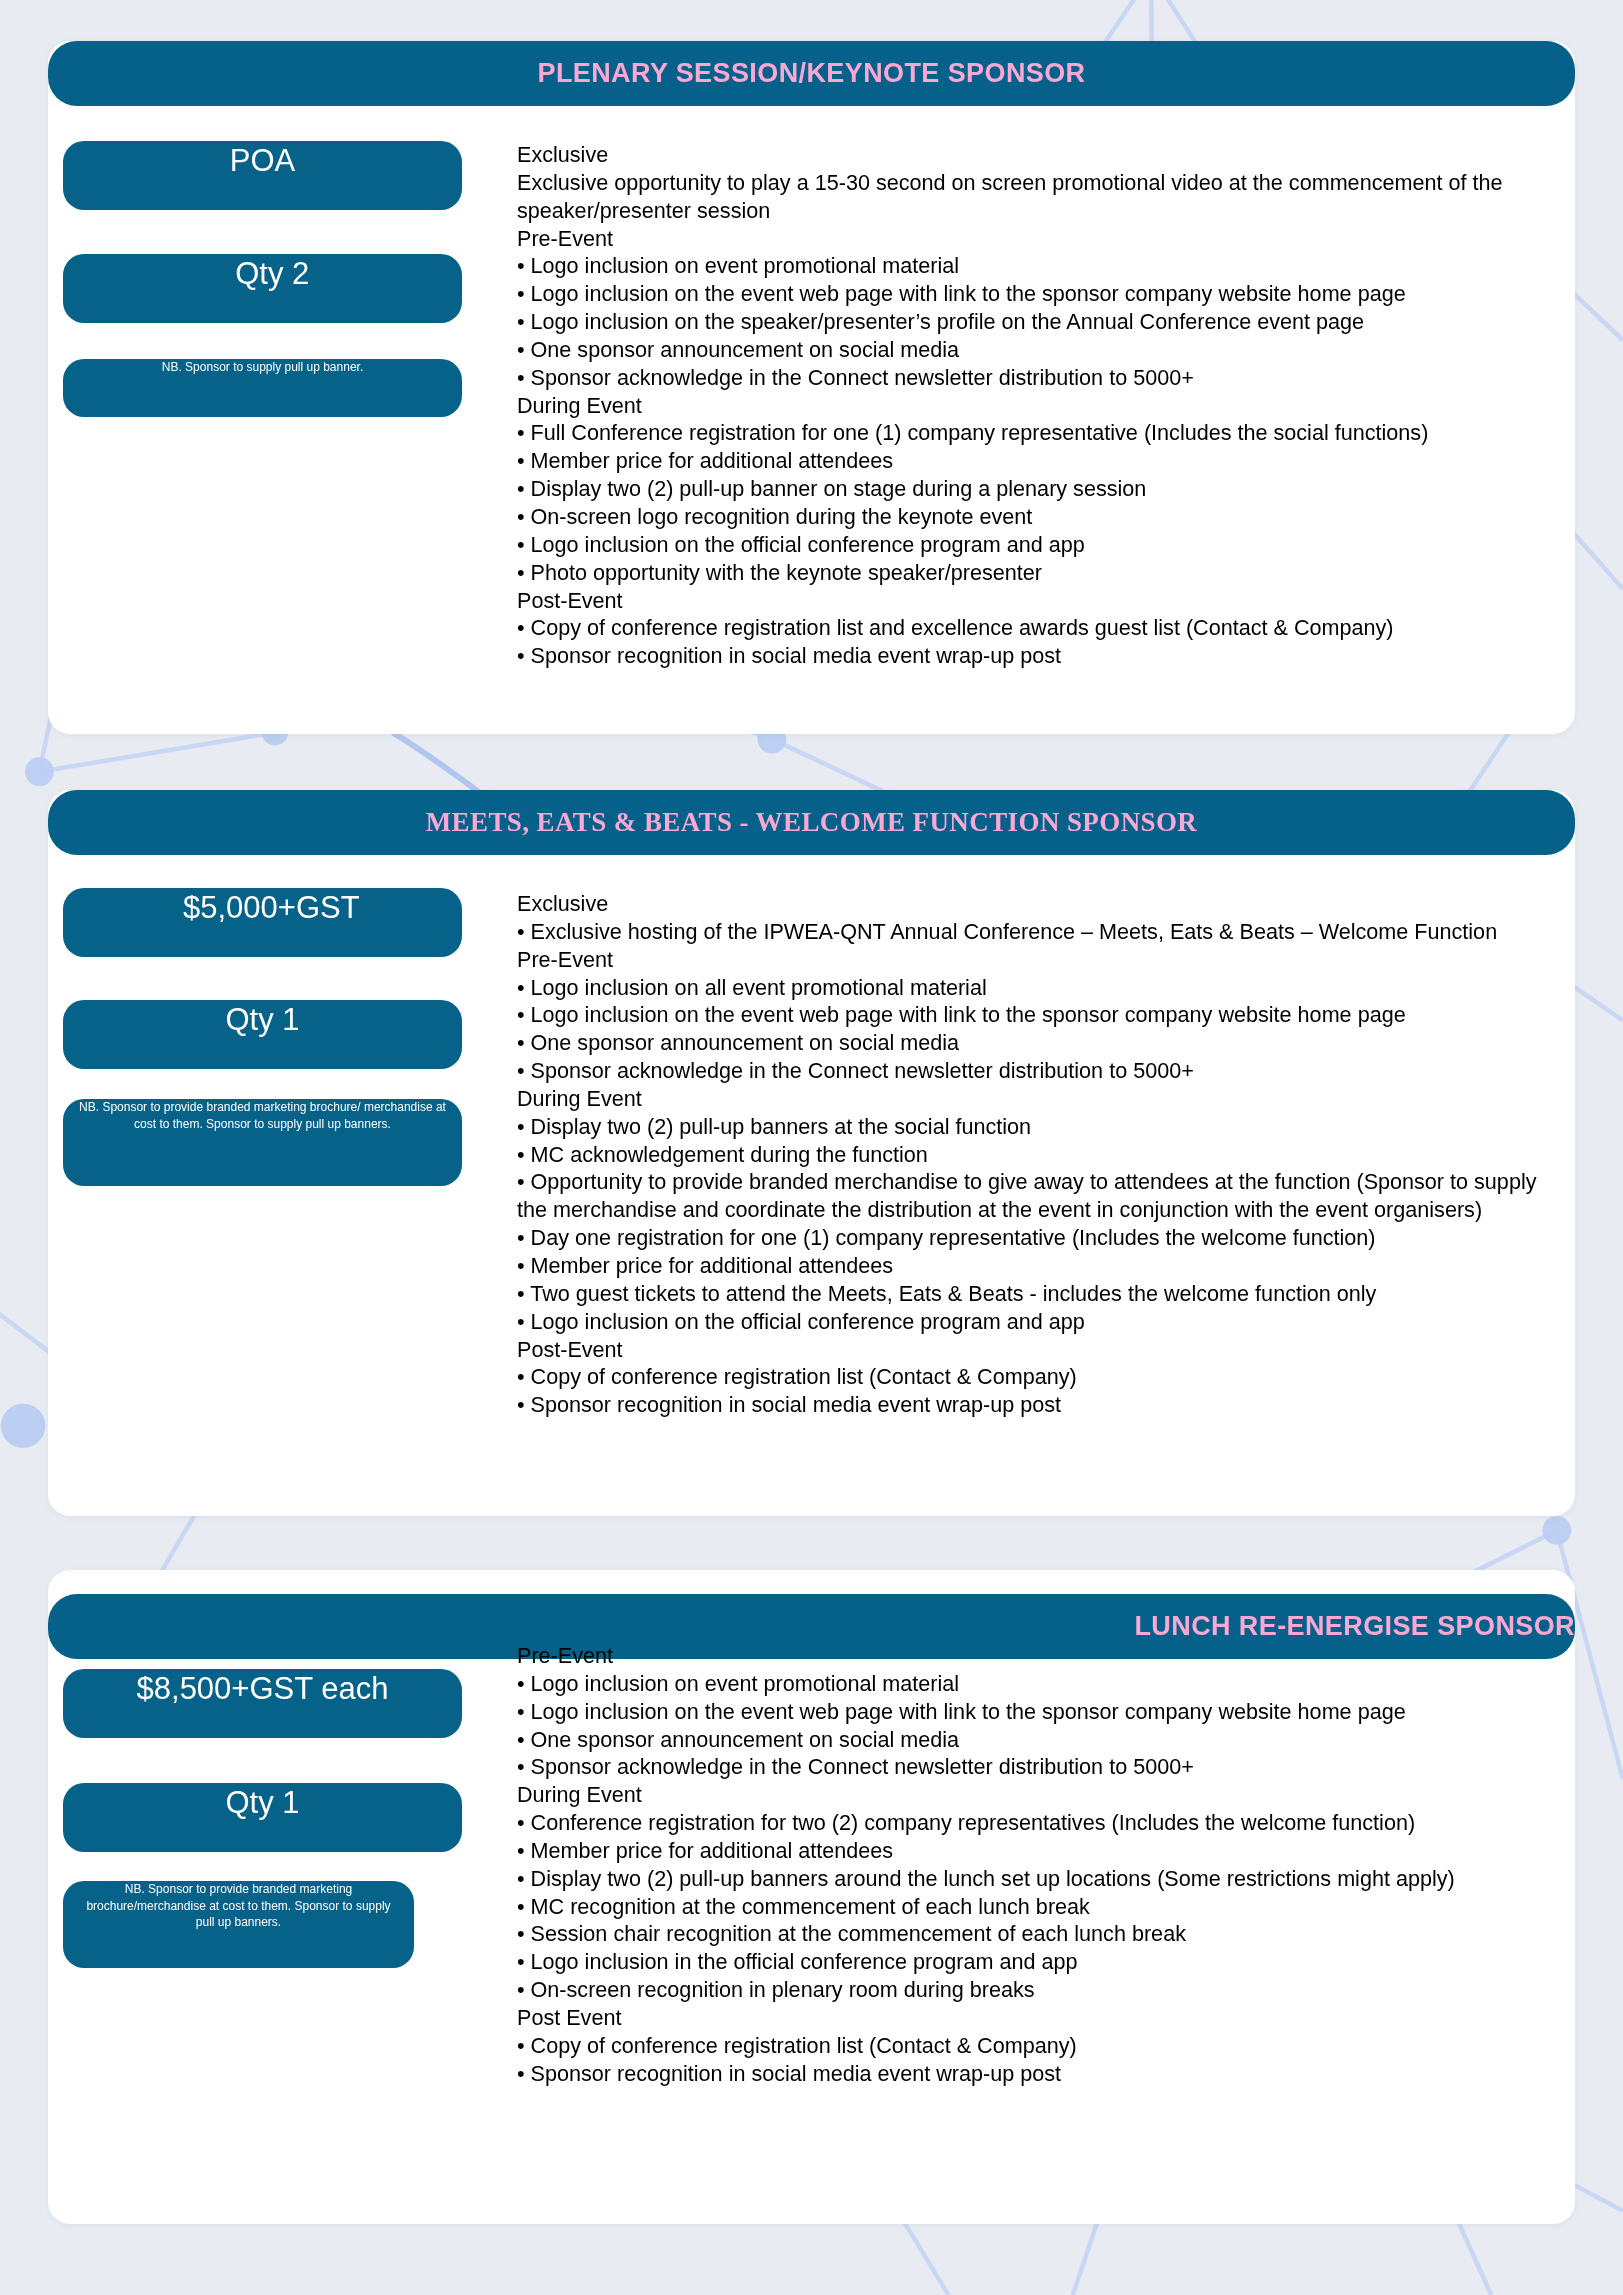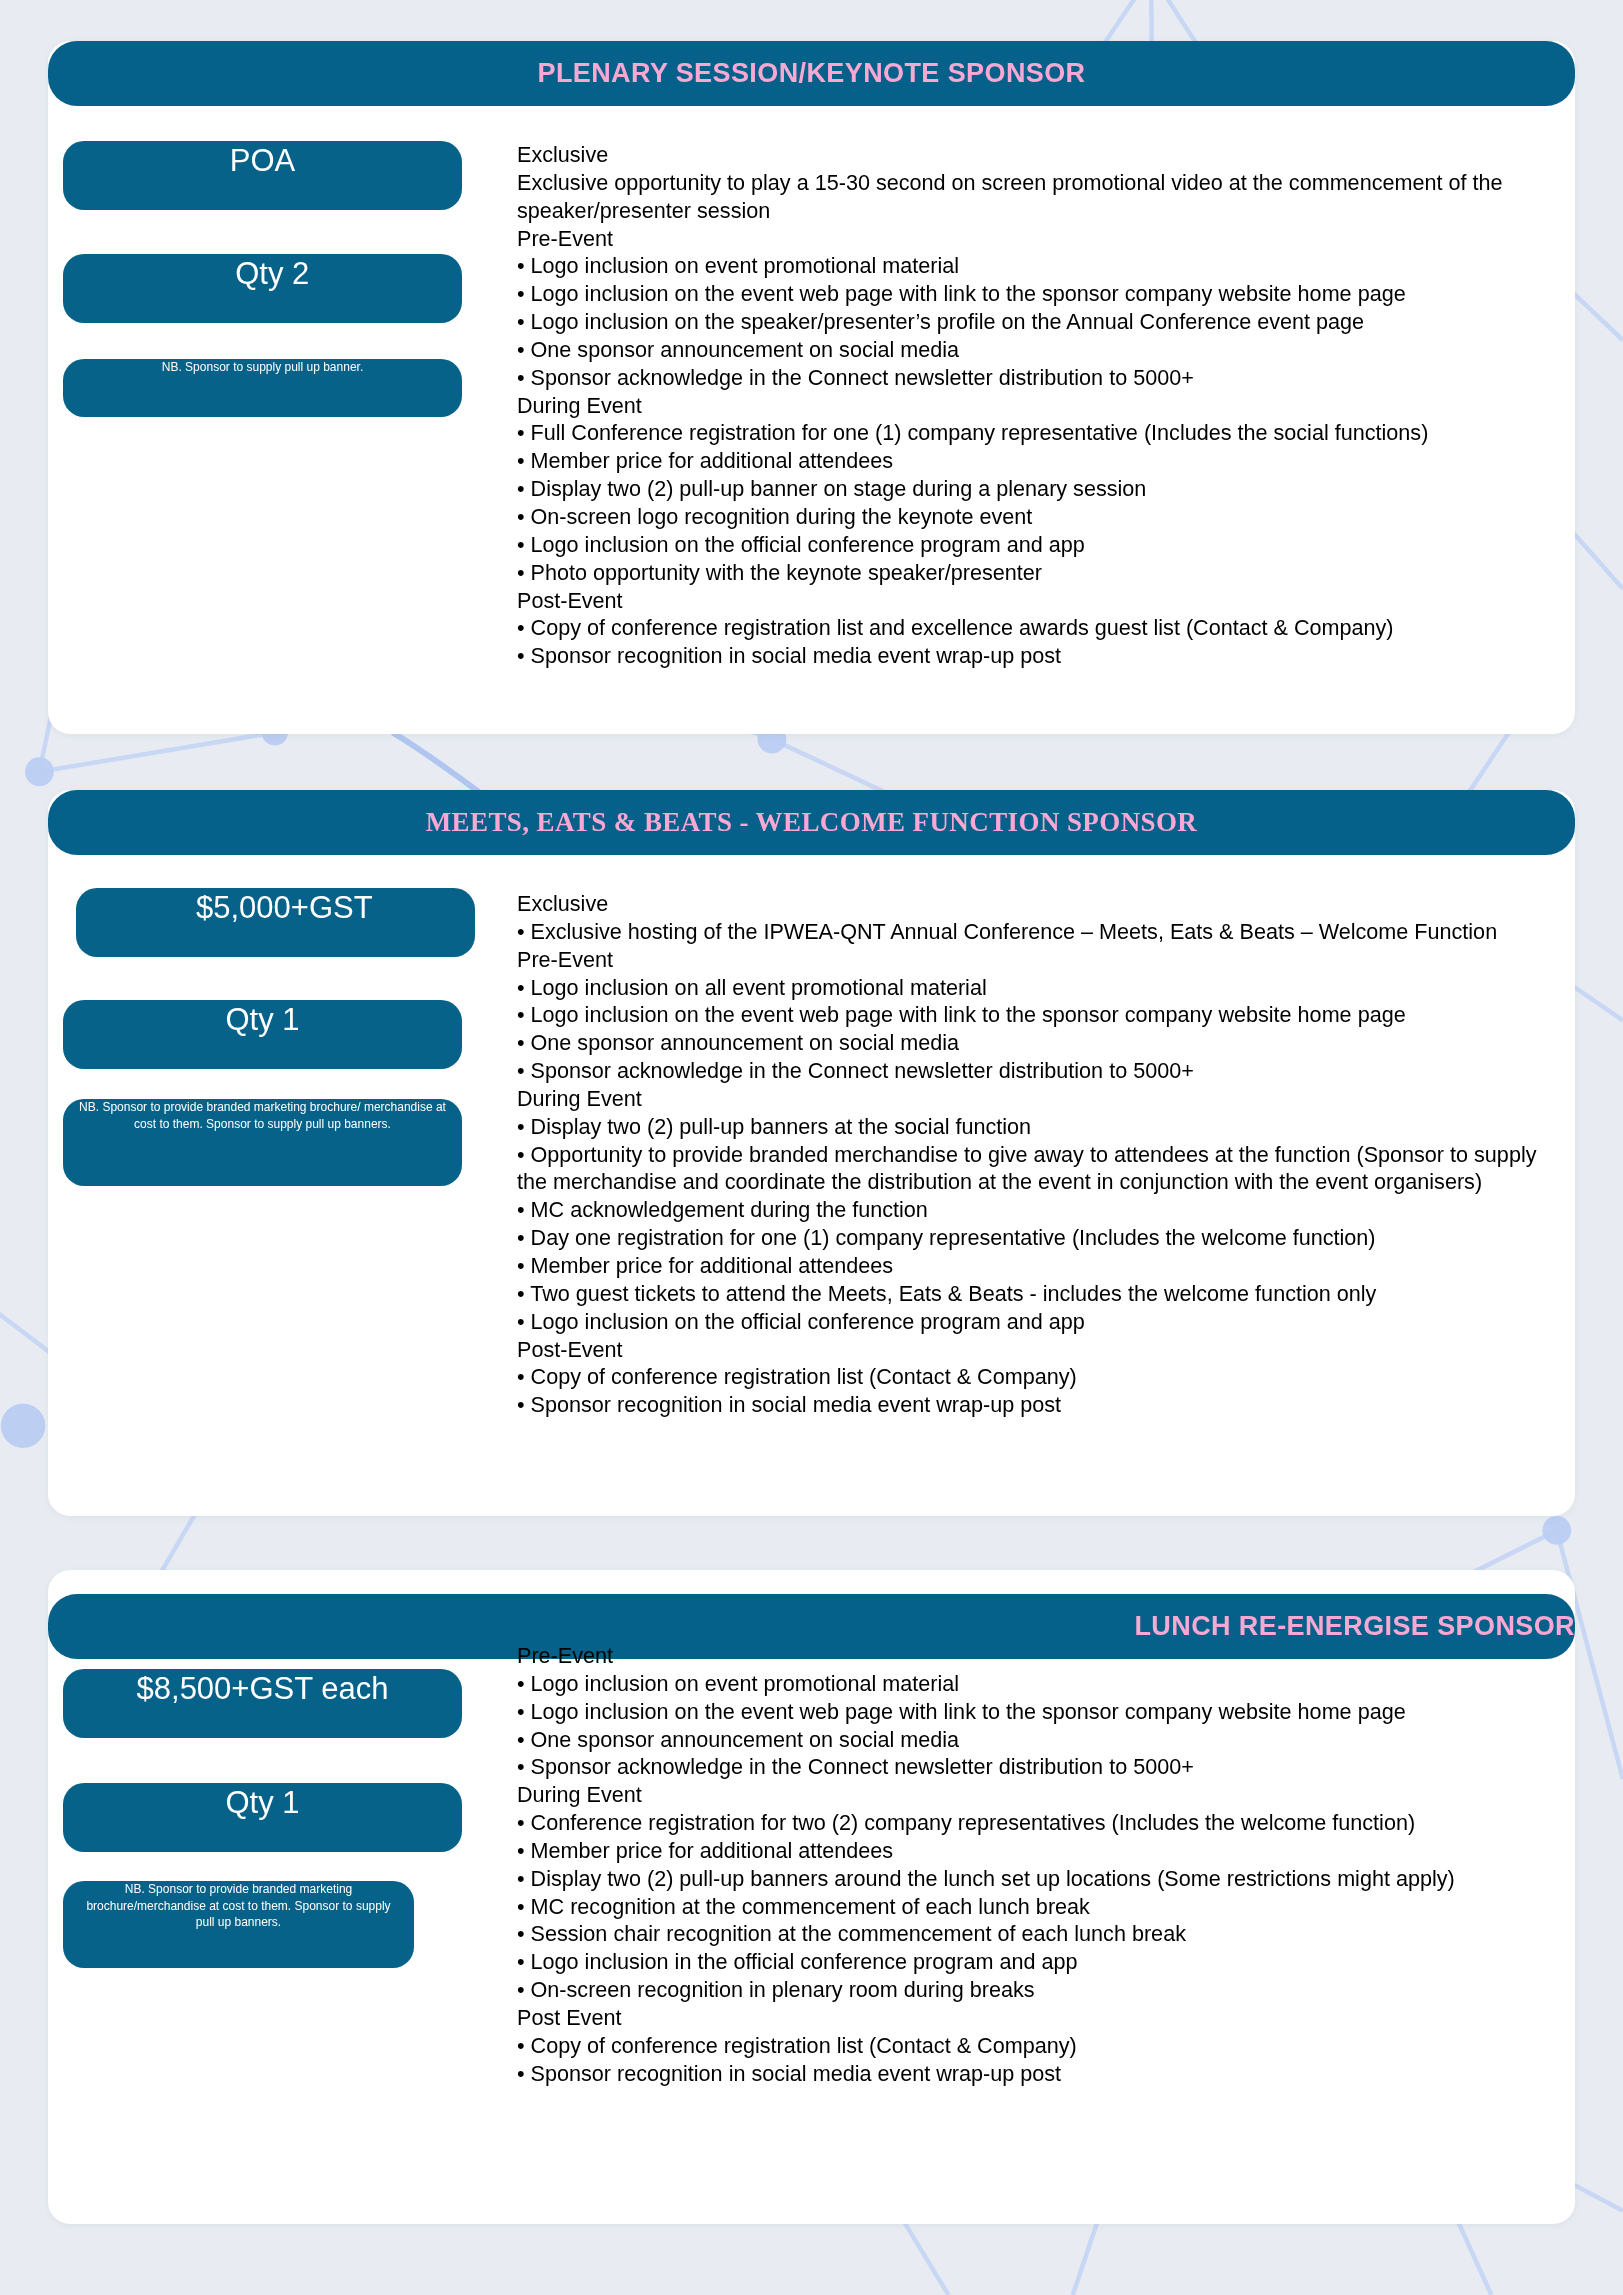--- a/index.html
+++ b/index.html
@@ -222,42 +222,42 @@
         <p class="item">• Sponsor recognition in social media event wrap-up post</p>
       </div>
   </div>
 
   <div class="section">
     <div class="card" style="left:48px; top:790px; width:1527px; height:726px;"></div>
     <div class="section-header" style="left:48px; top:790px; width:1527px; height:65px;font-family:Liberation Serif, serif;">
       <span class="section-header-title">MEETS, EATS &amp; BEATS - WELCOME FUNCTION SPONSOR</span>
     </div>
 
-    <div class="badge price" style="left:76px; top:888px; width:399px; height:69px;padding-left:32px;">
+    <div class="badge price" style="left:63px; top:888px; width:399px; height:69px;padding-left:32px;">
       <span class="badge-text">$5,000+GST</span>
     </div>
     <div class="badge qty" style="left:63px; top:1000px; width:399px; height:69px;">
       <span class="badge-text">Qty 1</span>
     </div>
     <div class="badge note" style="left:63px; top:1099px; width:399px; height:87px;">
       <span class="badge-text">NB. Sponsor to provide branded marketing brochure/ merchandise at cost to them. Sponsor to supply pull up banners.</span>
     </div>
 
     <div class="body-col" id="benefits-1" style="left:517px; top:890px; width:1040px;">
         <p class="label">Exclusive</p>
         <p class="item">• Exclusive hosting of the IPWEA-QNT Annual Conference – Meets, Eats &amp; Beats – Welcome Function</p>
         <p class="label">Pre-Event</p>
         <p class="item">• Logo inclusion on all event promotional material</p>
         <p class="item">• Logo inclusion on the event web page with link to the sponsor company website home page</p>
         <p class="item">• One sponsor announcement on social media</p>
         <p class="item">• Sponsor acknowledge in the Connect newsletter distribution to 5000+</p>
         <p class="label">During Event</p>
         <p class="item">• Display two (2) pull-up banners at the social function</p>
+        <p class="item">• MC acknowledgement during the function</p>
         <p class="item">• Opportunity to provide branded merchandise to give away to attendees at the function (Sponsor to supply the merchandise and coordinate the distribution at the event in conjunction with the event organisers)</p>
-        <p class="item">• MC acknowledgement during the function</p>
         <p class="item">• Day one registration for one  (1) company representative (Includes the welcome function)</p>
         <p class="item">• Member price for additional attendees</p>
         <p class="item">• Two guest tickets to attend the Meets, Eats &amp; Beats - includes the welcome function only</p>
         <p class="item">• Logo inclusion on the official conference program and app</p>
         <p class="label">Post-Event</p>
         <p class="item">• Copy of conference registration list (Contact &amp; Company)</p>
         <p class="item">• Sponsor recognition in social media event wrap-up post</p>
       </div>
   </div>
 

